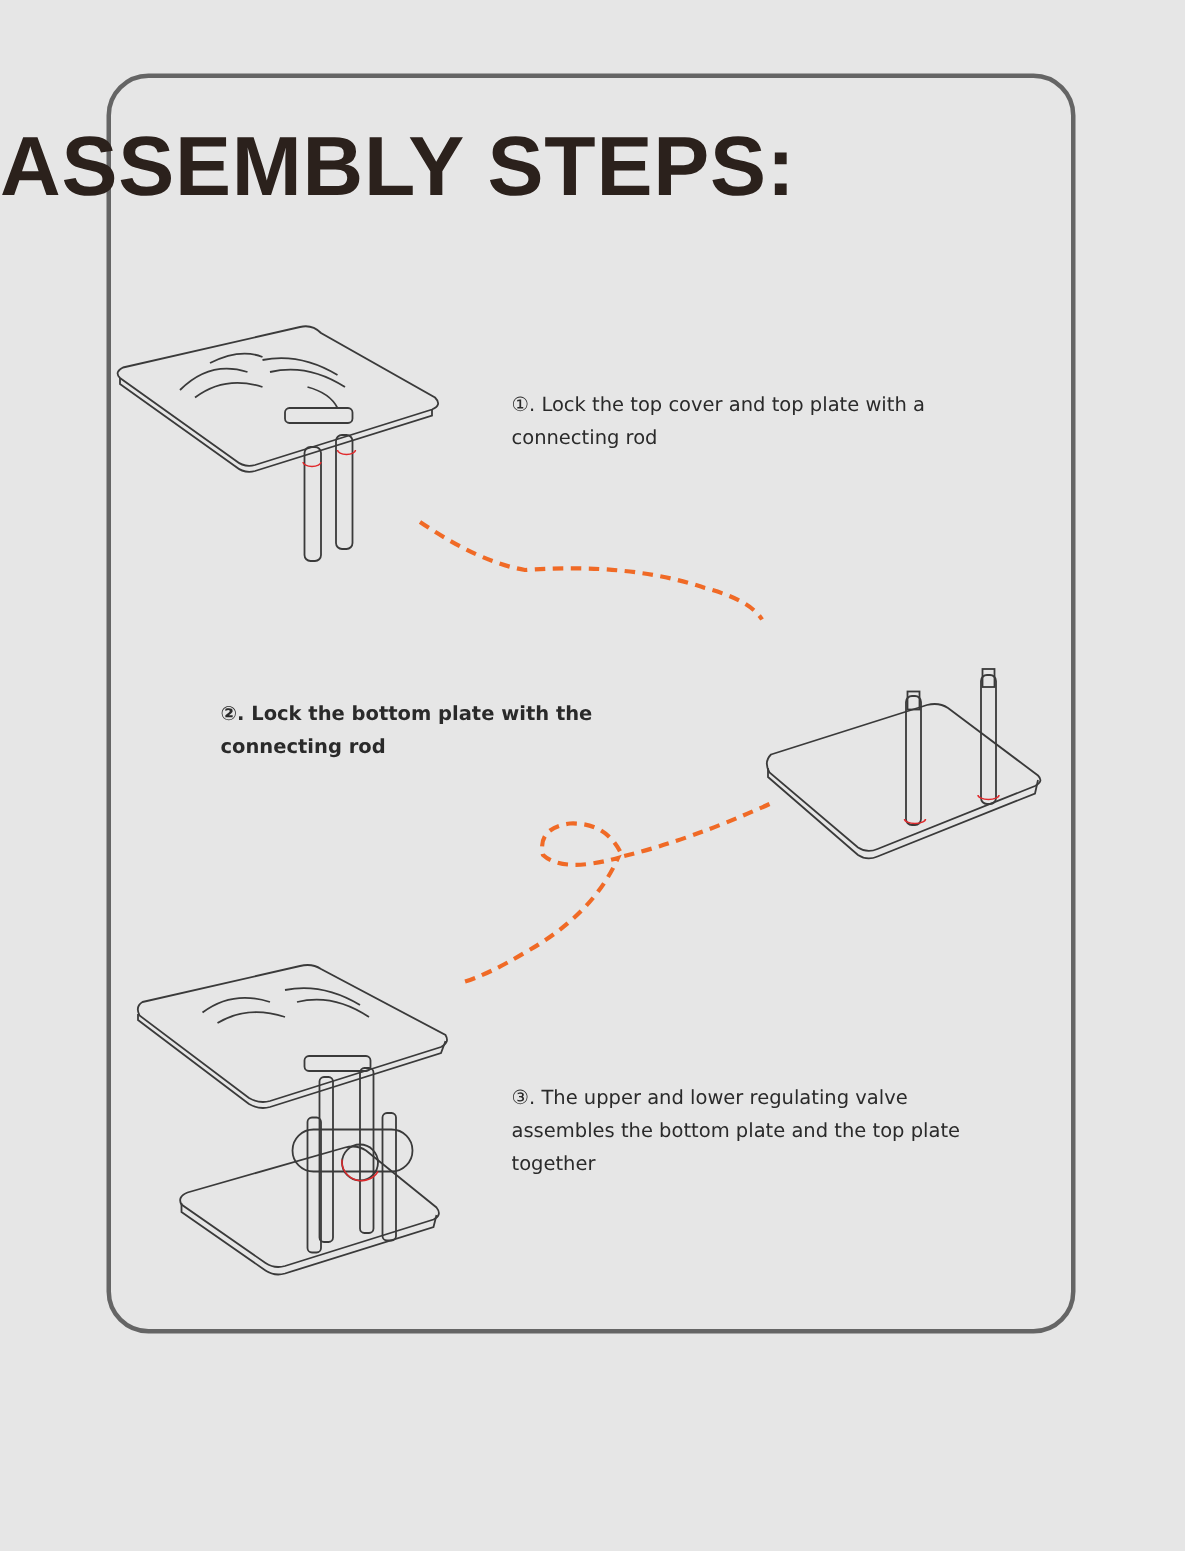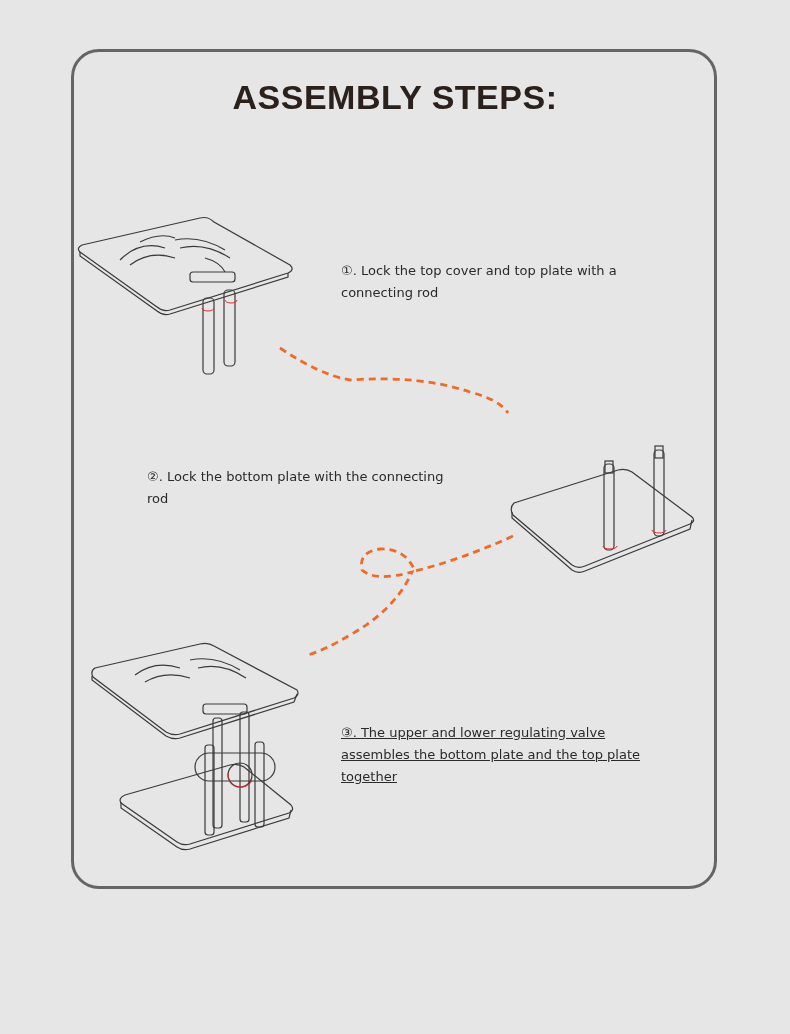--- a/index.html
+++ b/index.html
@@ -6,31 +6,31 @@
   body {
     width:790px; height:1034px; position:relative; overflow:hidden;
     background:#e6e6e6;
     font-family:"DejaVu Sans", "Liberation Sans", sans-serif;
   }
   .frame {
     position:absolute; left:71px; top:49px; width:646px; height:840px;
     border:3px solid #656565; border-radius:28px; box-sizing:border-box;
   }
   .title {
-    position:absolute; left:0; top:78px; width:790px; text-align:center;
+    position:absolute; left:0; top:78px; width:790px; text-align:left;
     font-family:"Liberation Sans", sans-serif; font-weight:bold;
-    font-size:34px; letter-spacing:0.5px; color:#2b211c; margin:0;
+    font-size:56px; letter-spacing:0.5px; color:#2b211c; margin:0;
   }
   .step-text {
     position:absolute; font-size:13px; line-height:22px; color:#2a2a2a;
     font-family:"DejaVu Sans", sans-serif;
   }
   .step1 { left:341px; top:260px; width:320px; }
-  .step2 { left:147px; top:466px; width:300px; font-weight:400; }
-  .step3 { left:341px; top:722px; width:320px;text-decoration:underline; }
+  .step2 { left:147px; top:466px; width:300px; font-weight:700; }
+  .step3 { left:341px; top:722px; width:320px; }
   svg.layer { position:absolute; left:0; top:0; }
 </style>
 </head>
 <body>
 
 <div class="frame"></div>
 
 <h1 class="title">ASSEMBLY STEPS:</h1>
 
 <svg class="layer" width="790" height="1034" viewBox="0 0 790 1034">

